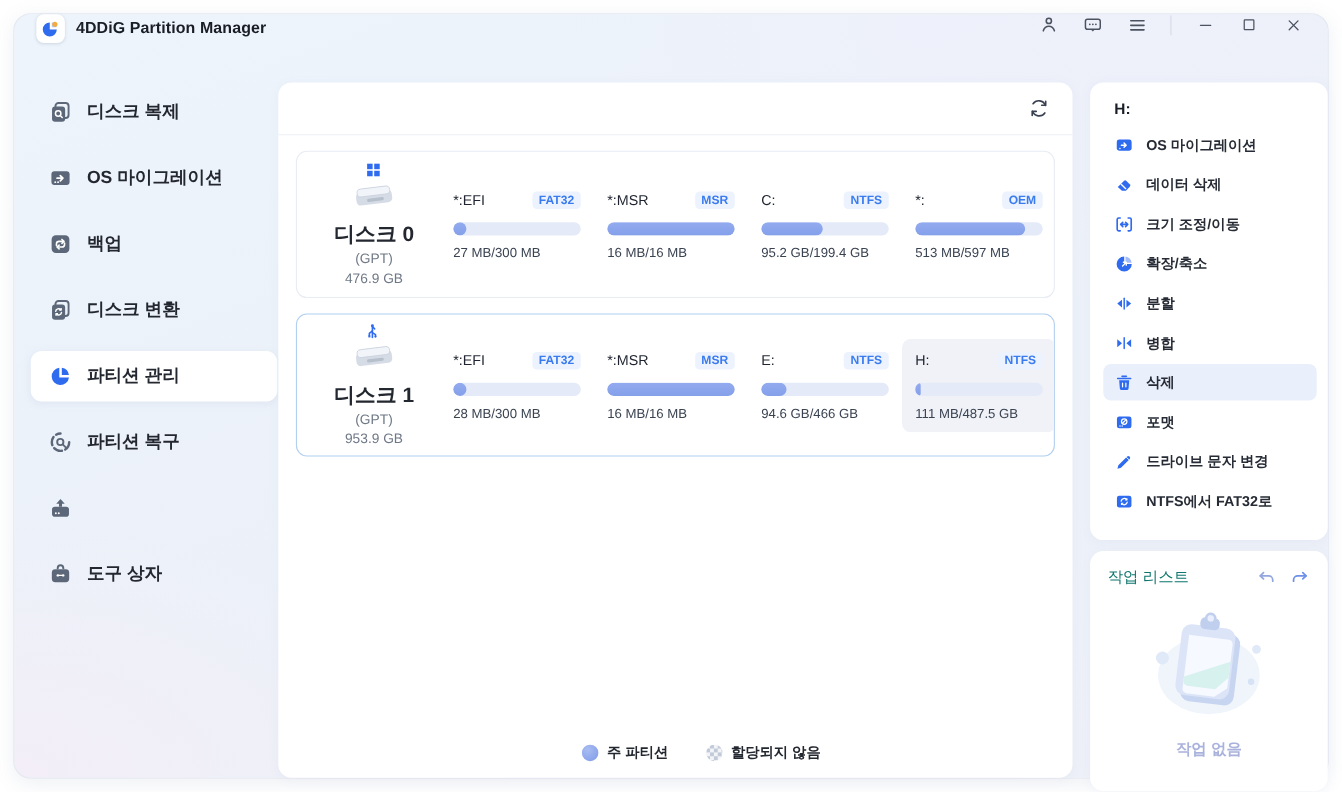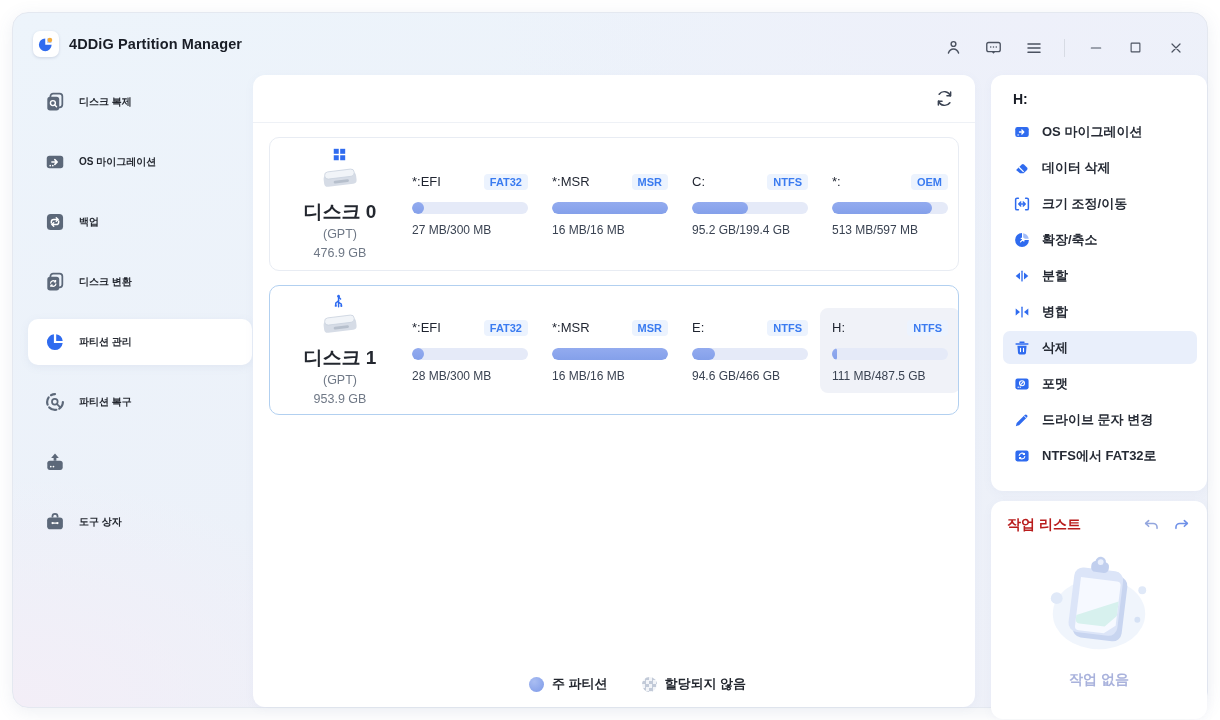--- a/index.html
+++ b/index.html
@@ -11,33 +11,33 @@
     position:absolute; left:12px; top:12px; width:1196px; height:696px;
     border-radius:16px; border:1px solid #e4e8f0;
     background:
       radial-gradient(900px 500px at 85% 0%, #eef0fa 0%, rgba(238,240,250,0) 60%),
       radial-gradient(700px 420px at 0% 100%, #f3eef7 0%, rgba(243,238,247,0) 55%),
       linear-gradient(160deg, #edf4fb 0%, #ecf1f9 55%, #eef0f8 100%);
     box-shadow:0 4px 18px rgba(90,110,150,.10);
   }
 
   
-  .titlebar { position:absolute; left:0; top:0; right:0; height:44px; display:flex; align-items:flex-end; justify-content:space-between; padding:0 22px 0 20px; }
+  .titlebar { position:absolute; left:0; top:0; right:0; height:44px; display:flex; align-items:flex-start; justify-content:space-between; padding:0 22px 0 20px; }
   .tb-left { display:flex; align-items:center; gap:10px; }
   .app-logo { width:26px; height:26px; border-radius:7px; background:#fff; box-shadow:0 1px 3px rgba(60,80,120,.18); display:flex; align-items:center; justify-content:center; }
   .app-title { font-size:14.5px; font-weight:700; color:#191d26; letter-spacing:.1px; }
   .tb-right { display:flex; align-items:center; gap:21px; }
   .tb-ic { width:19px; height:19px; display:flex; align-items:center; justify-content:center; cursor:pointer; }
   .tb-divider { width:1px; height:18px; background:#d7dbe4; }
 
   
   .sidebar { position:absolute; left:15px; top:66px; width:224px; display:flex; flex-direction:column; gap:14px; }
   .side-item { display:flex; align-items:center; gap:13px; min-height:46px; padding:4px 10px 4px 16px; border-radius:10px; cursor:pointer; }
   .side-item .s-ic { width:22px; height:22px; flex:0 0 22px; display:flex; align-items:center; justify-content:center; }
-  .side-item .s-label { font-size:10px; font-weight:700; color:#23272f; line-height:1.45; }
+  .side-item .s-label { font-size:16px; font-weight:700; color:#23272f; line-height:1.45; }
   .side-item.selected { background:#ffffff; box-shadow:0 2px 8px rgba(120,140,180,.10); }
 
   
   .main-panel { position:absolute; left:240px; top:62px; width:722px; height:632px; background:#fff; border-radius:12px; box-shadow:0 2px 10px rgba(120,140,180,.06); }
   .main-header { height:48px; display:flex; align-items:center; justify-content:flex-end; padding:0 20px; border-bottom:1px solid #eef1f6; }
   .refresh-btn { width:22px; height:22px; display:flex; align-items:center; justify-content:center; cursor:pointer; }
 
   .disk-row { margin:14px 16px 0 16px; border:1px solid #e8ecf3; border-radius:10px; padding:18px 0 18px 22px; display:flex; align-items:center; overflow:hidden; height:134px; }
   .disk-row.active { border-color:#b2d0f0; height:130px; }
   .disk-info { width:96px; flex:0 0 96px; display:flex; flex-direction:column; align-items:center; gap:1px; }
@@ -65,21 +65,21 @@
   .action-panel { position:absolute; left:978px; top:62px; width:216px; height:416px; background:#fff; border-radius:12px; box-shadow:0 2px 10px rgba(120,140,180,.06); padding:16px 10px 10px 12px; }
   .ap-title { font-size:14px; font-weight:700; color:#191d26; padding-left:10px; margin-bottom:8px; }
   .ap-item { display:flex; align-items:center; gap:11px; height:33px; padding:0 10px; border-radius:7px; cursor:pointer; margin-bottom:3px; }
   .ap-item .a-ic { width:18px; height:18px; flex:0 0 18px; display:flex; align-items:center; justify-content:center; }
   .ap-item .a-label { font-size:13px; font-weight:600; color:#262b35; }
   .ap-item.selected { background:#e9effb; }
 
   
   .task-panel { position:absolute; left:978px; top:488px; width:216px; height:218px; background:#fff; border-radius:12px; box-shadow:0 2px 10px rgba(120,140,180,.06); padding:14px 16px; }
   .tp-header { display:flex; align-items:center; justify-content:space-between; }
-  .tp-title { font-size:14px; font-weight:700; color:#b91c1c; }
+  .tp-title { font-size:14px; font-weight:400; color:#0f766e; }
   .tp-arrows { display:flex; align-items:center; gap:10px; }
   .tp-arrow { width:20px; height:20px; display:flex; align-items:center; justify-content:center; cursor:pointer; }
   .tp-empty { display:flex; flex-direction:column; align-items:center; margin-top:14px; }
   .tp-empty-text { margin-top:2px; font-size:14px; font-weight:600; color:#a9b2dc; }
 </style>
 </head>
 <body>
 
 <div class="stage">
 <div class="window">

